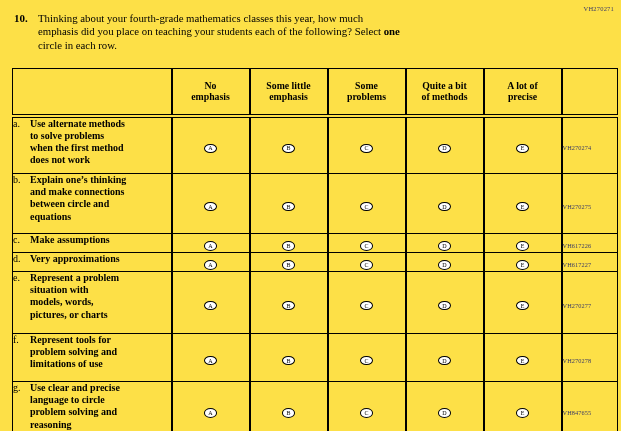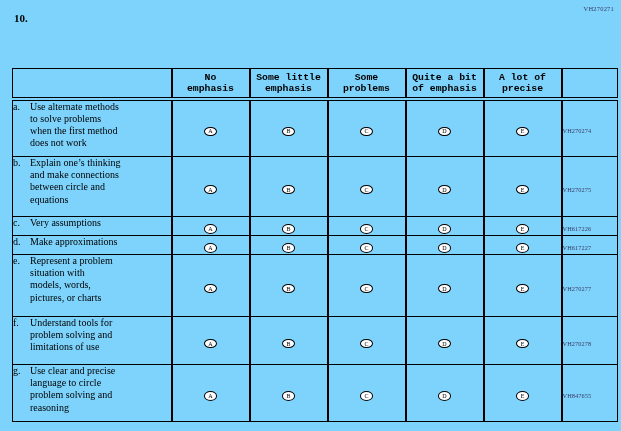--- a/index.html
+++ b/index.html
@@ -1,21 +1,21 @@
 <!DOCTYPE html>
 <html><head>
 <meta charset="utf-8">
 <style>
   * { margin: 0; padding: 0; box-sizing: border-box; }
   html, body { background: #e8e8e8; }
   .page {
     position: relative;
     width: 621px;
     height: 431px;
-    background: #7dd3fc;
+    background: #fde047;
     font-family: "Liberation Serif", serif;
     color: #000000;
     overflow: hidden;
   }
   
   .top-code {
     position: absolute;
     top: 5px;
     right: 7px;
     font-size: 6.5px;
@@ -69,21 +69,21 @@
     vertical-align: top;
     padding: 2px 2px 0 4px;
   }
   .stem {
     display: flex;
     align-items: flex-start;
     font-size: 10px;
     line-height: 12.2px;
   }
   .row-letter { flex: 0 0 17px; }
-  .row-text { white-space: pre-line; }
+  .row-text { white-space: pre-line; font-weight: bold; }
   .opt-cell { text-align: center; vertical-align: middle; }
   .circle {
     display: inline-flex;
     align-items: center;
     justify-content: center;
     width: 13px;
     height: 9.5px;
     border: 1px solid #000000;
     border-radius: 50%;
     background: #ffffff;
@@ -98,38 +98,43 @@
   .code-cell {
     vertical-align: middle;
     padding-left: 2px;
   }
   .row-code {
     font-size: 6.3px;
     letter-spacing: 0.1px;
     color: #3b3b66;
   }
   
-  tr.h-head { height: 30px; font-family: Liberation Mono, monospace; }
+  tr.h-head { height: 47px; }
   tr.h-a { height: 58px; }
   tr.h-b { height: 60px; }
   tr.h-c { height: 17px; }
   tr.h-d { height: 18px; }
   tr.h-e { height: 62px; }
   tr.h-f { height: 48px; }
   tr.h-g { height: 57px; }
 </style>
 </head>
 <body>
 
 <div class="page">
 
   <span class="top-code">VH270271</span>
 
   <div class="question">
     <span class="q-number">10.</span>
+    <div class="q-text">
+      <span>Thinking about your fourth-grade mathematics classes this year, how much</span><br>
+      <span>emphasis did you place on teaching your students each of the following? Select </span><b>one</b><br>
+      <span>circle in each row.</span>
+    </div>
   </div>
 
   <table class="matrix">
     <colgroup>
       <col style="width:159px">
       <col style="width:78px">
       <col style="width:78px">
       <col style="width:78px">
       <col style="width:78px">
       <col style="width:78px">
@@ -138,21 +143,21 @@
     <tbody>
         <tr class="h-head">
       <th></th>
       <th class="tk">No
 emphasis</th>
       <th class="tk">Some little
 emphasis</th>
       <th class="tk">Some
 problems</th>
       <th class="tk">Quite a bit
-of emphasis</th>
+of methods</th>
       <th class="tk">A lot of
 precise</th>
       <th class="tk"></th>
     </tr>
 
     <tr class="h-a">
       <td class="stem-cell">
         <div class="stem">
           <span class="row-letter">a.</span>
           <span class="row-text">Use alternate methods
@@ -204,21 +209,21 @@
       <td class="opt-cell tk"><span class="circle">
               <span class="circle-letter">E</span>
             </span></td>
       <td class="code-cell tk"><span class="row-code">VH270275</span></td>
     </tr>
 
     <tr class="h-c">
       <td class="stem-cell">
         <div class="stem">
           <span class="row-letter">c.</span>
-          <span class="row-text">Very assumptions</span>
+          <span class="row-text">Make assumptions</span>
         </div>
       </td>
       <td class="opt-cell tk"><span class="circle">
               <span class="circle-letter">A</span>
             </span></td>
       <td class="opt-cell tk"><span class="circle">
               <span class="circle-letter">B</span>
             </span></td>
       <td class="opt-cell tk"><span class="circle">
               <span class="circle-letter">C</span>
@@ -229,21 +234,21 @@
       <td class="opt-cell tk"><span class="circle">
               <span class="circle-letter">E</span>
             </span></td>
       <td class="code-cell tk"><span class="row-code">VH617226</span></td>
     </tr>
 
     <tr class="h-d">
       <td class="stem-cell">
         <div class="stem">
           <span class="row-letter">d.</span>
-          <span class="row-text">Make approximations</span>
+          <span class="row-text">Very approximations</span>
         </div>
       </td>
       <td class="opt-cell tk"><span class="circle">
               <span class="circle-letter">A</span>
             </span></td>
       <td class="opt-cell tk"><span class="circle">
               <span class="circle-letter">B</span>
             </span></td>
       <td class="opt-cell tk"><span class="circle">
               <span class="circle-letter">C</span>
@@ -282,21 +287,21 @@
       <td class="opt-cell tk"><span class="circle">
               <span class="circle-letter">E</span>
             </span></td>
       <td class="code-cell tk"><span class="row-code">VH270277</span></td>
     </tr>
 
     <tr class="h-f">
       <td class="stem-cell">
         <div class="stem">
           <span class="row-letter">f.</span>
-          <span class="row-text">Understand tools for
+          <span class="row-text">Represent tools for
 problem solving and
 limitations of use</span>
         </div>
       </td>
       <td class="opt-cell tk"><span class="circle">
               <span class="circle-letter">A</span>
             </span></td>
       <td class="opt-cell tk"><span class="circle">
               <span class="circle-letter">B</span>
             </span></td>

